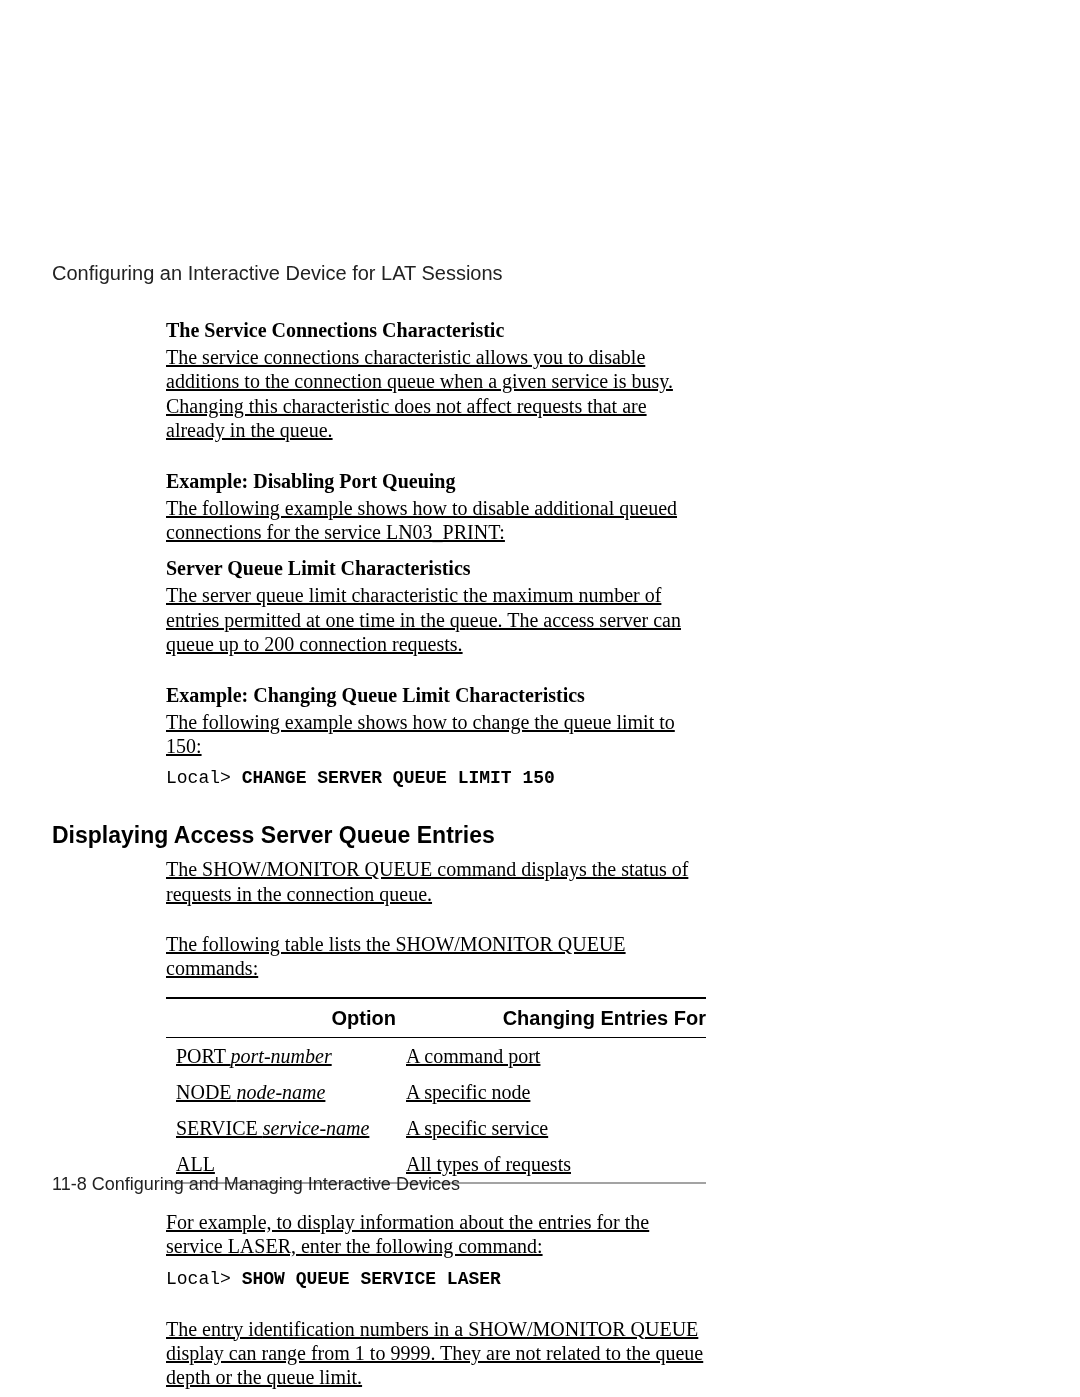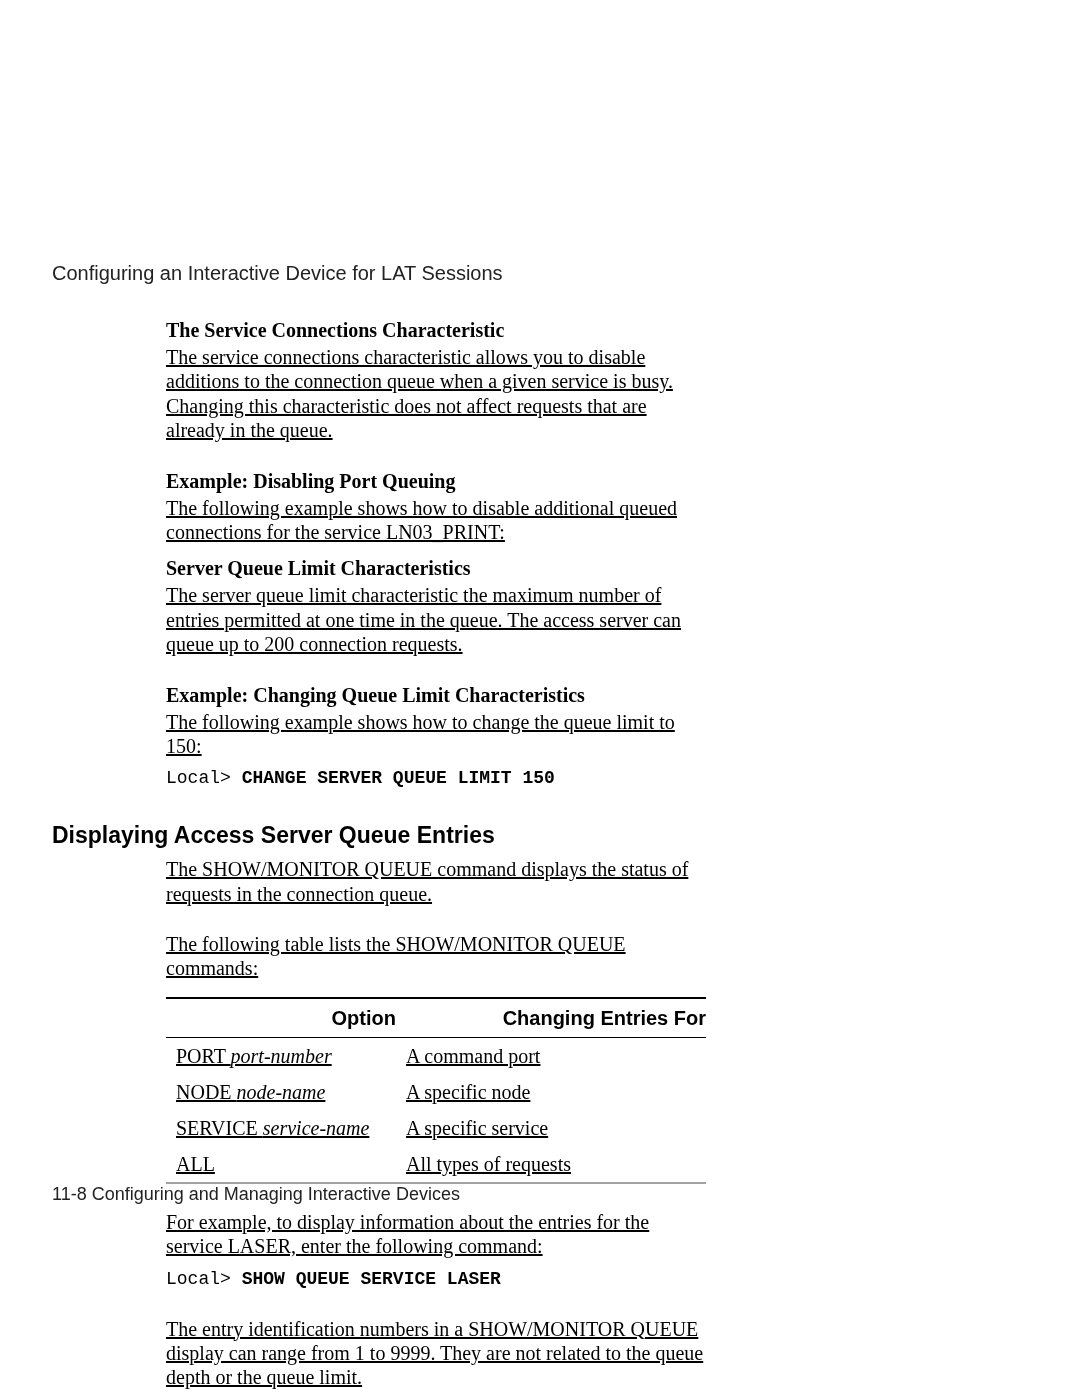--- a/index.html
+++ b/index.html
@@ -90,21 +90,21 @@
     font-size: 20px;
     padding: 6px 0 6px 10px;
     vertical-align: top;
     line-height: 1.2;
   }
   table.opts th.col1, table.opts td.col1 { width: 220px; }
   .ital { font-style: italic; }
   .footer {
     position: absolute;
     left: 52px;
-    bottom: 192px;
+    bottom: 202px;
     font-family: Arial, Helvetica, sans-serif;
     font-size: 18px;
     color: #222222;
   }
 </style>
 </head>
 <body>
 
 <div class="page">
 

